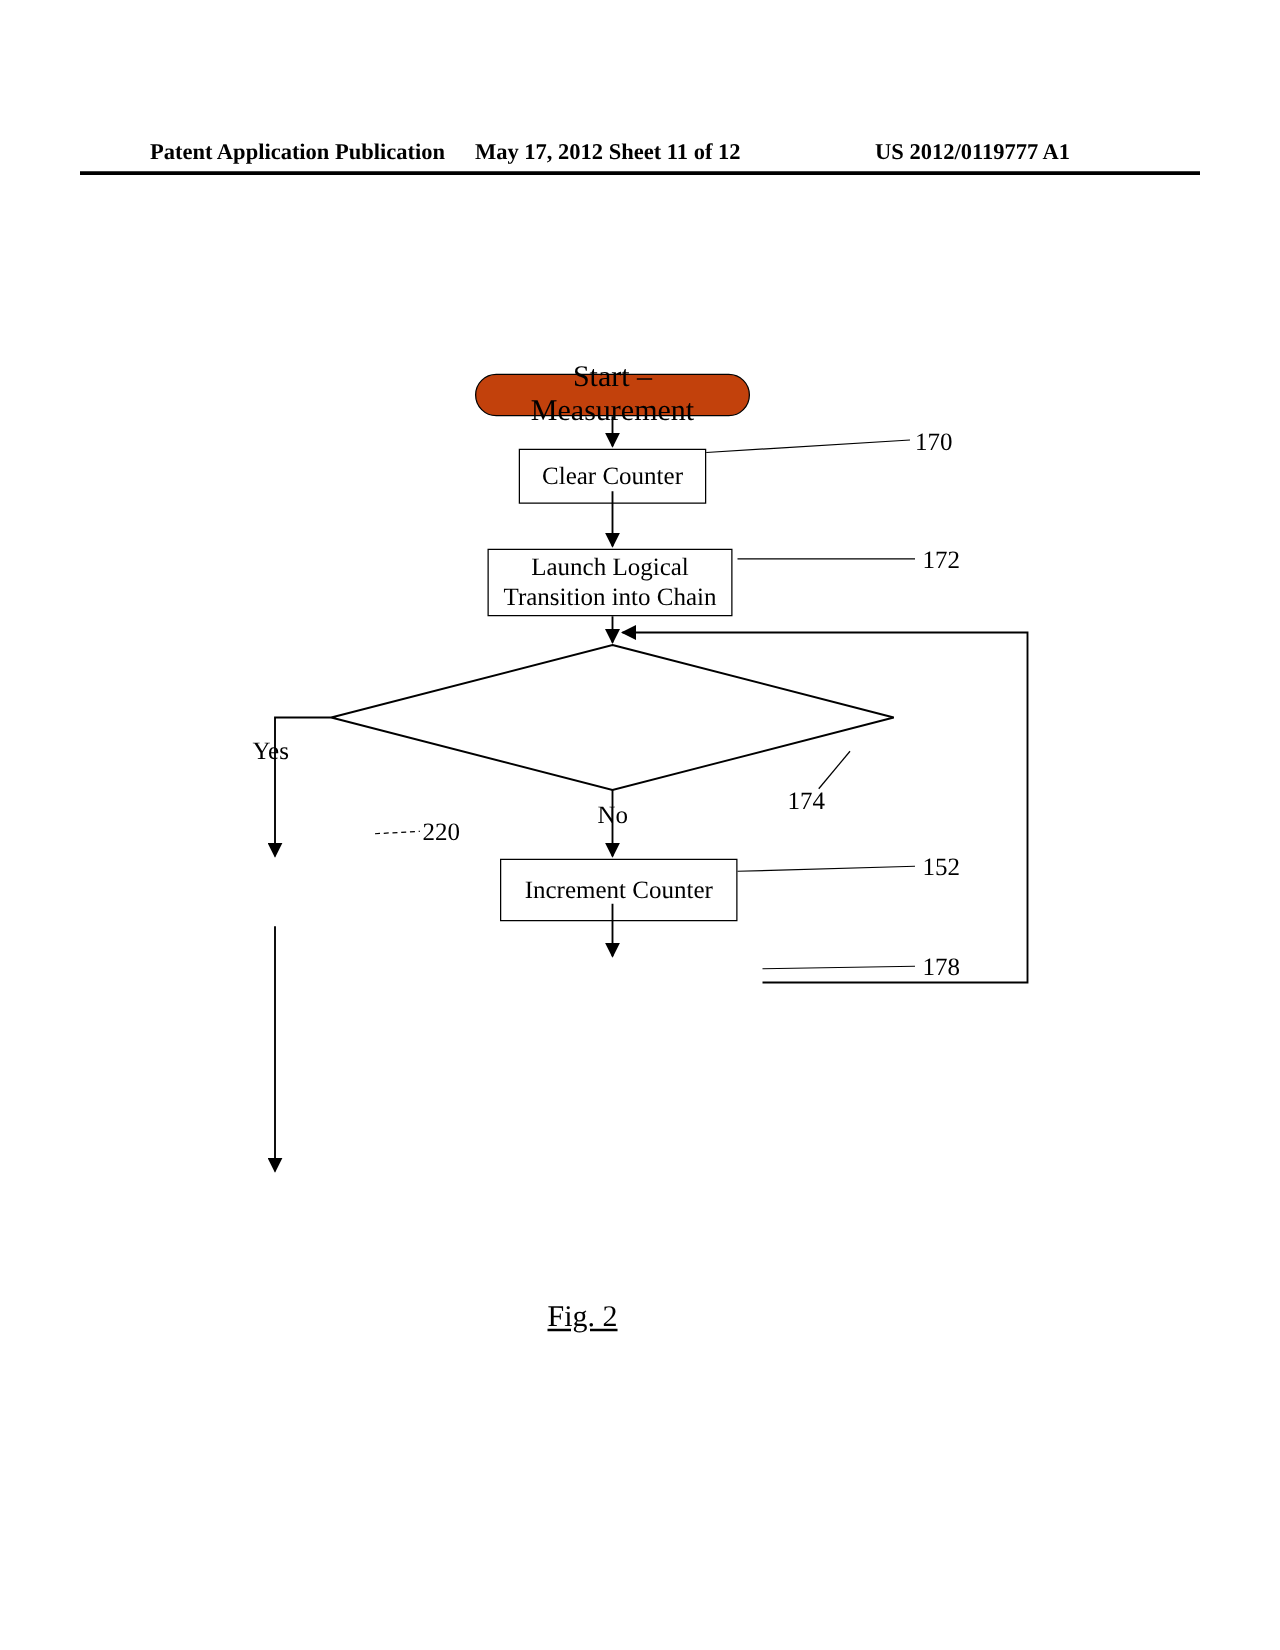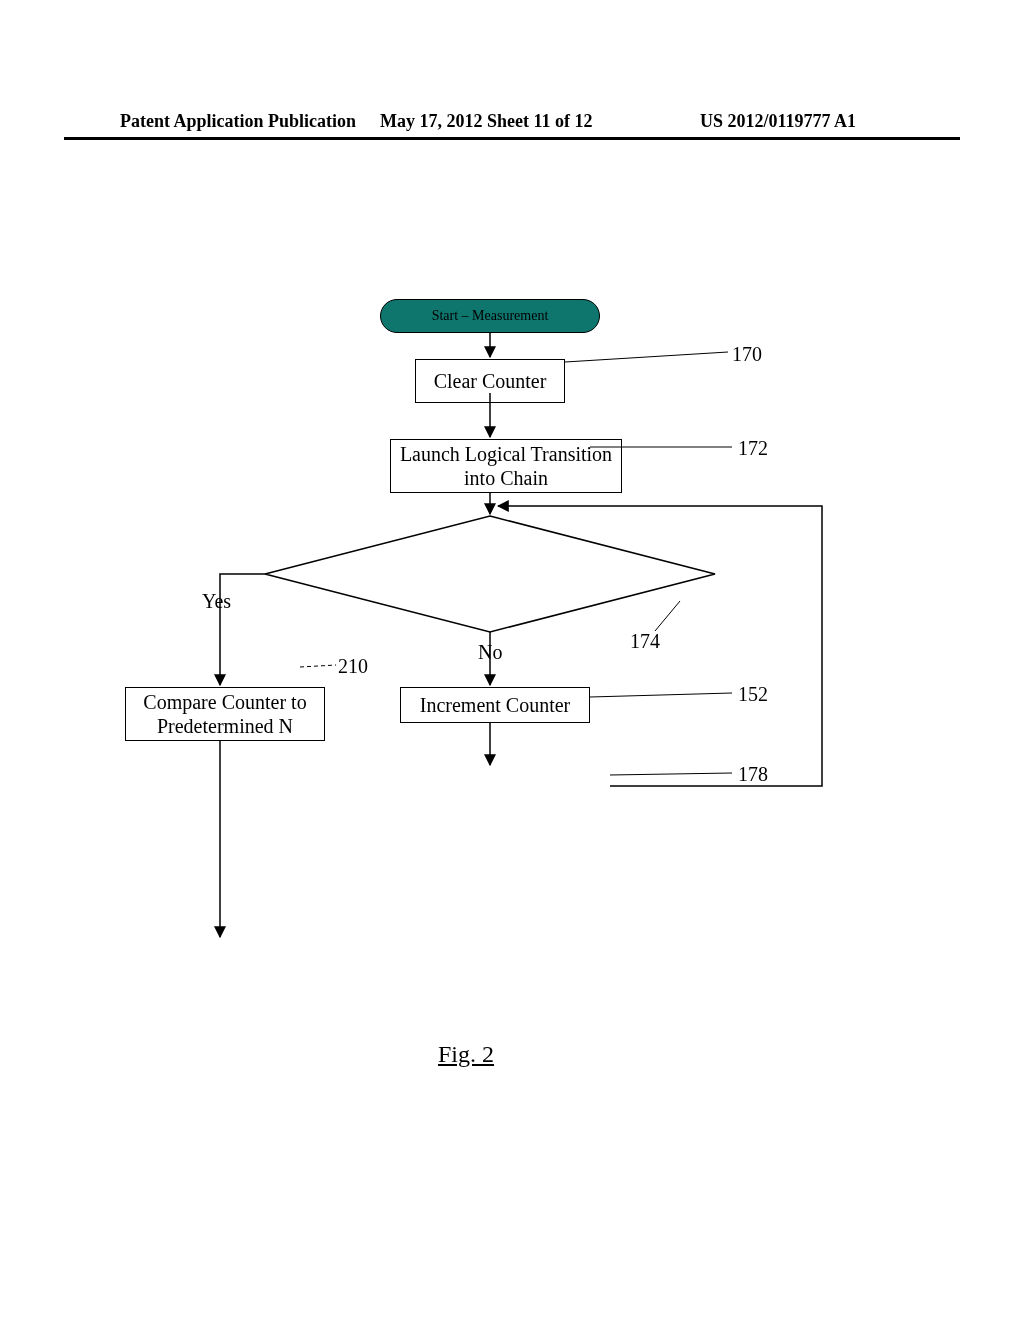--- a/index.html
+++ b/index.html
@@ -45,26 +45,26 @@
     justify-content: center;
     font-size: 20px;
     line-height: 1.2;
     padding: 4px 8px;
     box-sizing: border-box;
   }
   .terminator {
     position: absolute;
     border: 1.5px solid #000;
     border-radius: 18px;
-    background: #0f766e;
+    background: #c2410c;
     text-align: center;
     display: flex;
     align-items: center;
     justify-content: center;
-    font-size: 14px;
+    font-size: 24px;
     padding: 4px 12px;
     box-sizing: border-box;
   }
   .label {
     position: absolute;
     font-size: 20px;
   }
   .figcap {
     position: absolute;
     font-size: 24px;
@@ -88,48 +88,44 @@
 
   <div class="hdr hdr-left">Patent Application Publication</div>
   <div class="hdr hdr-mid">May 17, 2012  Sheet 11 of 12</div>
   <div class="hdr hdr-right">US 2012/0119777 A1</div>
   <div class="rule"></div>
 
   <div class="terminator" style="left:380px; top:272px; width:220px; height:34px;">Start – Measurement</div>
 
   <div class="box" style="left:415px; top:332px; width:150px; height:44px;">Clear Counter</div>
 
-  <div class="box" style="left:390px; top:412px; width:232px; height:54px; flex-direction:column;">
+  <div class="box" style="left:390px; top:412px; width:196px; height:54px; flex-direction:column;">
     <span>Launch Logical Transition into Chain</span>
   </div>
 
   <div style="position:absolute; left:380px; top:510px; width:220px; text-align:center; font-size:20px; line-height:1.15;">
     <div>Corresponding</div>
     <div>Transition on Output of</div>
     <div>Chain?</div>
   </div>
 
   <div class="label" style="left:202px; top:563px;">Yes</div>
   <div class="label" style="left:478px; top:614px;">No</div>
 
-  <div class="box" style="left:400px; top:660px; width:190px; height:36px;">Increment Counter</div>
+  <div class="box" style="left:400px; top:660px; width:190px; height:50px;">Increment Counter</div>
 
 
-  <div class="box" style="left:125px; top:660px; width:200px; height:54px; flex-direction:column;">
-    <span>Compare Counter to</span>
-    <span>Predetermined N</span>
-  </div>
 
 
   <div class="label" style="left:732px; top:316px;">170</div>
   <div class="label" style="left:738px; top:410px;">172</div>
   <div class="label" style="left:630px; top:603px;">174</div>
   <div class="label" style="left:738px; top:656px;">152</div>
   <div class="label" style="left:738px; top:736px;">178</div>
-  <div class="label" style="left:338px; top:628px;">210</div>
+  <div class="label" style="left:338px; top:628px;">220</div>
 
   <div class="figcap" style="left:438px; top:1014px;">Fig. 2</div>
 
   <svg class="svgwrap" viewBox="0 0 1024 1320">
     <defs>
       <marker id="ah" viewBox="0 0 10 10" refX="9" refY="5" markerWidth="8" markerHeight="8" orient="auto">
         <path d="M0,0 L10,5 L0,10 z" fill="#000"></path>
       </marker>
     </defs>
 

